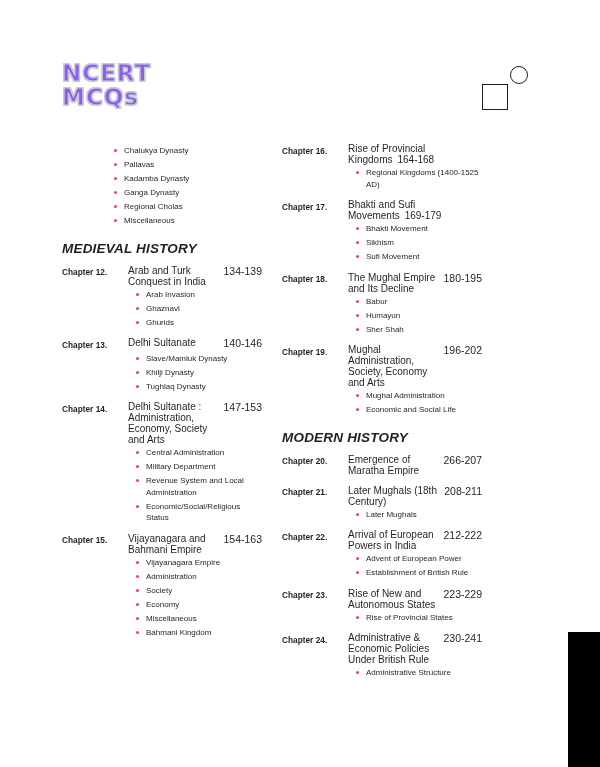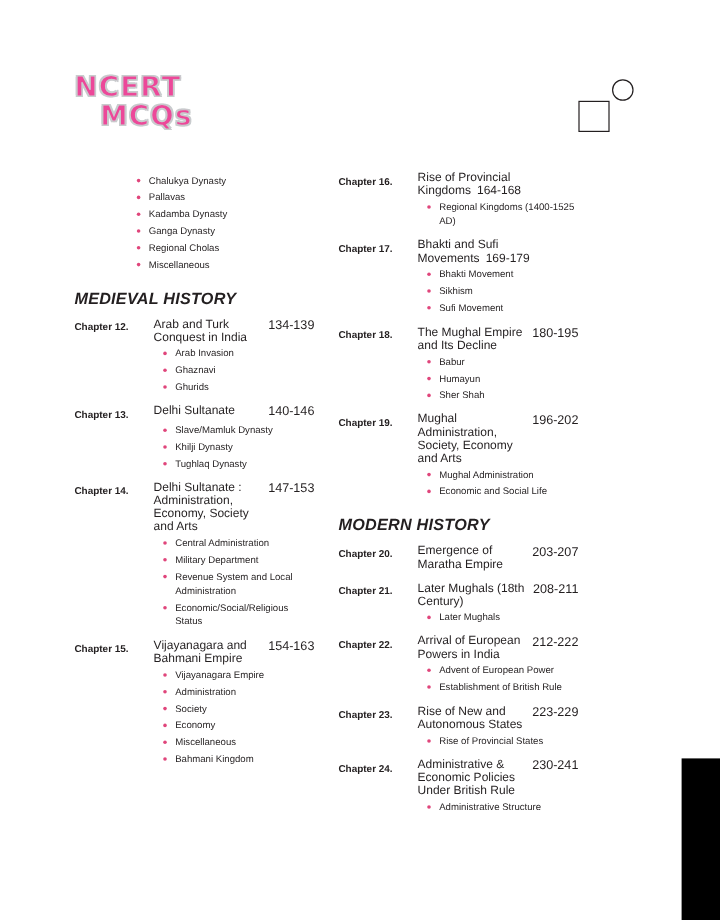--- a/index.html
+++ b/index.html
@@ -21,30 +21,30 @@
     position: absolute;
     left: 62px;
     top: 62px;
     width: 120px;
     height: 50px;
   }
   .logo-line {
     font-family: "DejaVu Sans", sans-serif;
     font-weight: bold;
     letter-spacing: 1px;
-    color: #ec4899;
+    color: #8b5cf6;
     -webkit-text-stroke: 1px #c9ccce;
     text-shadow:
       -1px -1px 0 #c9ccce,
       1px -1px 0 #c9ccce,
       -1px 1px 0 #c9ccce,
       1px 1px 0 #c9ccce;
   }
   .logo-line-1 { font-size: 23px; line-height: 23px; }
-  .logo-line-2 { font-size: 23px; line-height: 24px; text-align: center; }
+  .logo-line-2 { font-size: 23px; line-height: 24px; }
 
   .corner-mark {
     position: absolute;
     right: 72px;
     top: 66px;
     width: 46px;
     height: 44px;
   }
   .corner-mark .circle {
     position: absolute;
@@ -331,21 +331,21 @@
       </ul>
     </div>
 
     <div class="section-title">MODERN HISTORY</div>
 
     <div class="chapter">
       <div class="chapter-head">
         <div class="ch-label">Chapter 20.</div>
         <div class="ch-title-wrap">
           <div class="ch-title">Emergence of Maratha Empire</div>
-          <div class="ch-pages">203-207</div>
+          <div class="ch-pages">266-207</div>
         </div>
       </div>
     </div>
 
     <div class="chapter">
       <div class="chapter-head">
         <div class="ch-label">Chapter 21.</div>
         <div class="ch-title-wrap">
           <div class="ch-title">Later Mughals (18th Century)</div>
           <div class="ch-pages">208-211</div>

